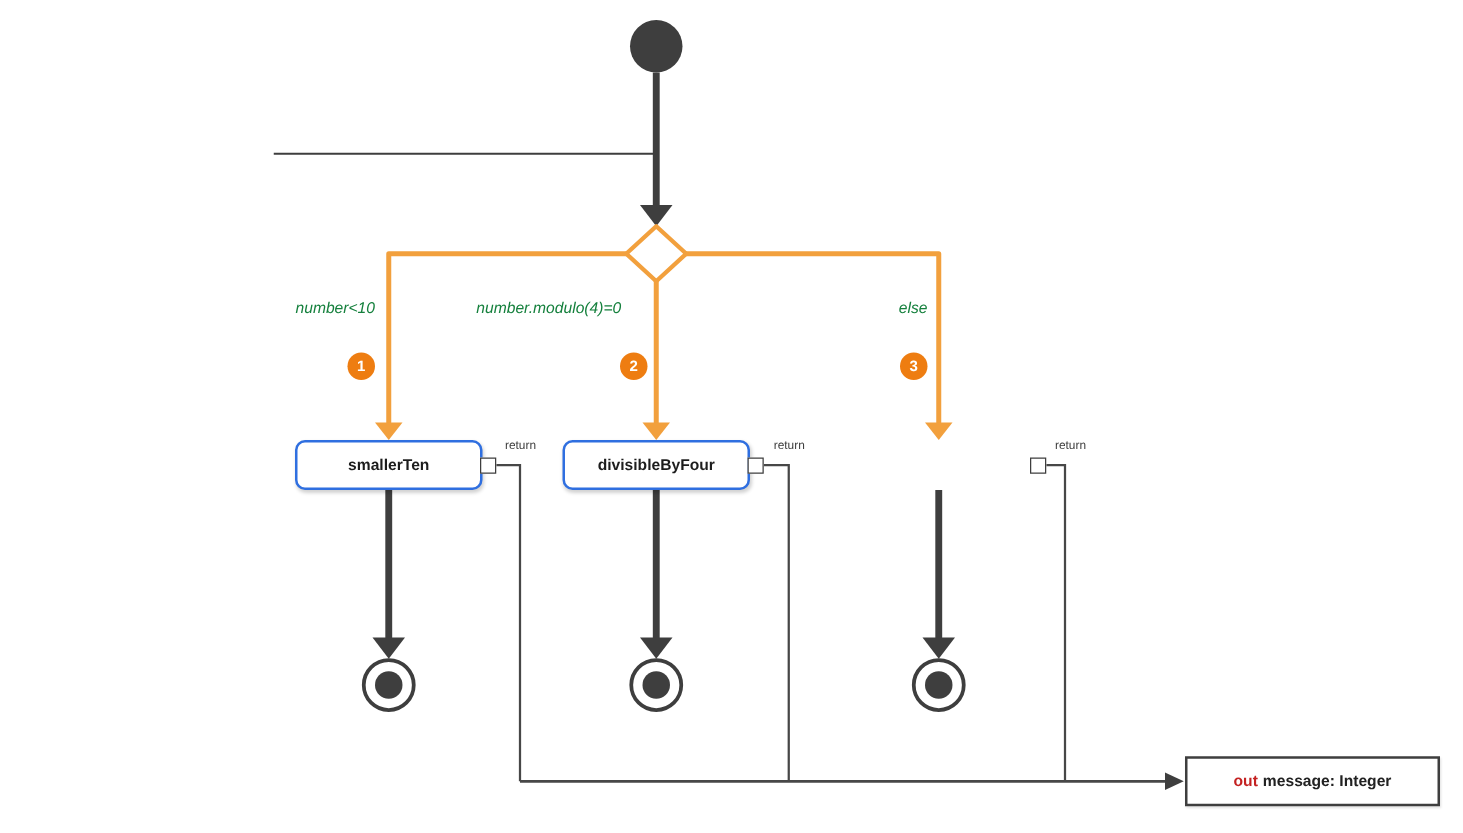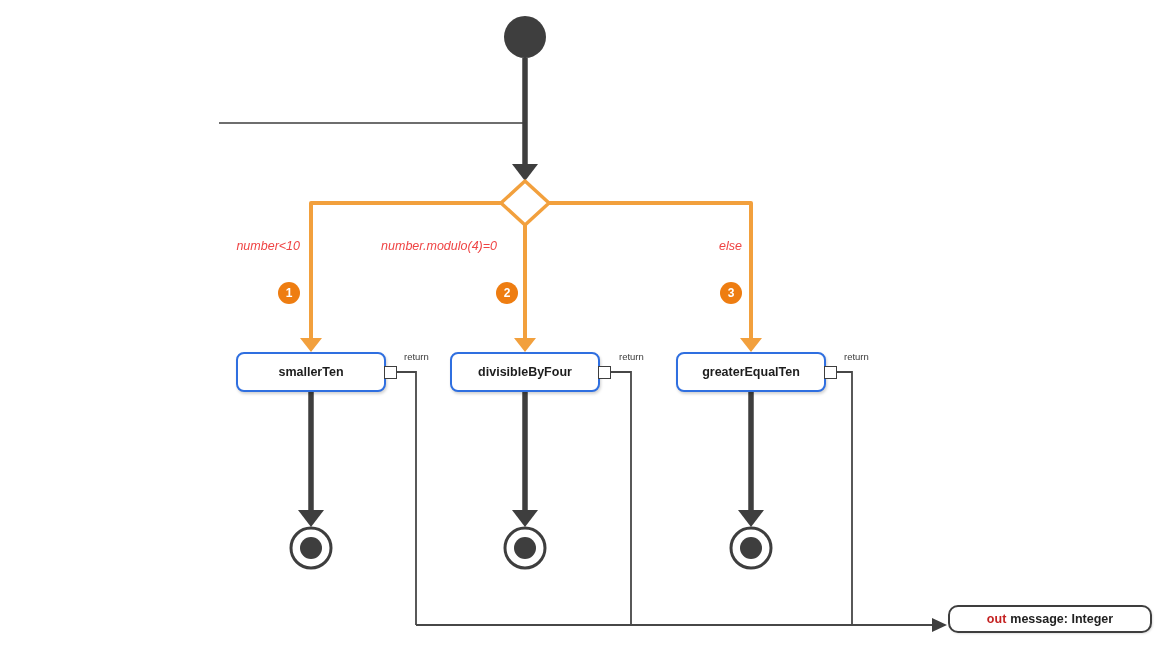--- a/index.html
+++ b/index.html
@@ -34,21 +34,21 @@
     font-weight: bold;
     color: #222222;
     box-shadow: 1px 1px 2px rgba(0,0,0,0.12);
     white-space: nowrap;
   }
   .param-box .kw {
     color: #c42222;
     margin-right: 4px;
   }
   .in-box  { left: 19px;  top: 102px; width: 200px; height: 40px; }
-  .out-box { left: 948px; top: 605px; width: 204px; height: 28px; border-radius: 10px; }
+  .out-box { left: 948px; top: 605px; width: 204px; height: 40px; }
   .action-node {
     position: absolute;
     top: 352px;
     width: 150px;
     height: 40px;
     box-sizing: border-box;
     background: #ffffff;
     border: 2px solid #2f6fe0;
     border-radius: 8px;
     display: flex;
@@ -83,21 +83,21 @@
     white-space: nowrap;
   }
   .pin-label-1 { left: 404px; }
   .pin-label-2 { left: 619px; }
   .pin-label-3 { left: 844px; }
   .guard-label {
     position: absolute;
     top: 239px;
     font-size: 12.5px;
     font-style: italic;
-    color: #ef4444;
+    color: #15803d;
     text-align: right;
     white-space: nowrap;
   }
   .guard-1 { left: 160px; width: 140px; }
   .guard-2 { left: 347px; width: 150px; }
   .guard-3 { left: 642px; width: 100px; }
   .badge {
     position: absolute;
     top: 282px;
     width: 22px;
@@ -200,23 +200,20 @@
   <div class="badge badge-1">1</div>
   <div class="badge badge-2">2</div>
   <div class="badge badge-3">3</div>
 
   <div class="action-node action-1">
     <span>smallerTen</span>
   </div>
   <div class="action-node action-2">
     <span>divisibleByFour</span>
   </div>
-  <div class="action-node action-3">
-    <span>greaterEqualTen</span>
-  </div>
 
   <div class="pin pin-1"></div>
   <div class="pin pin-2"></div>
   <div class="pin pin-3"></div>
 
   <div class="pin-label pin-label-1">return</div>
   <div class="pin-label pin-label-2">return</div>
   <div class="pin-label pin-label-3">return</div>
 
   <div class="param-box out-box">

